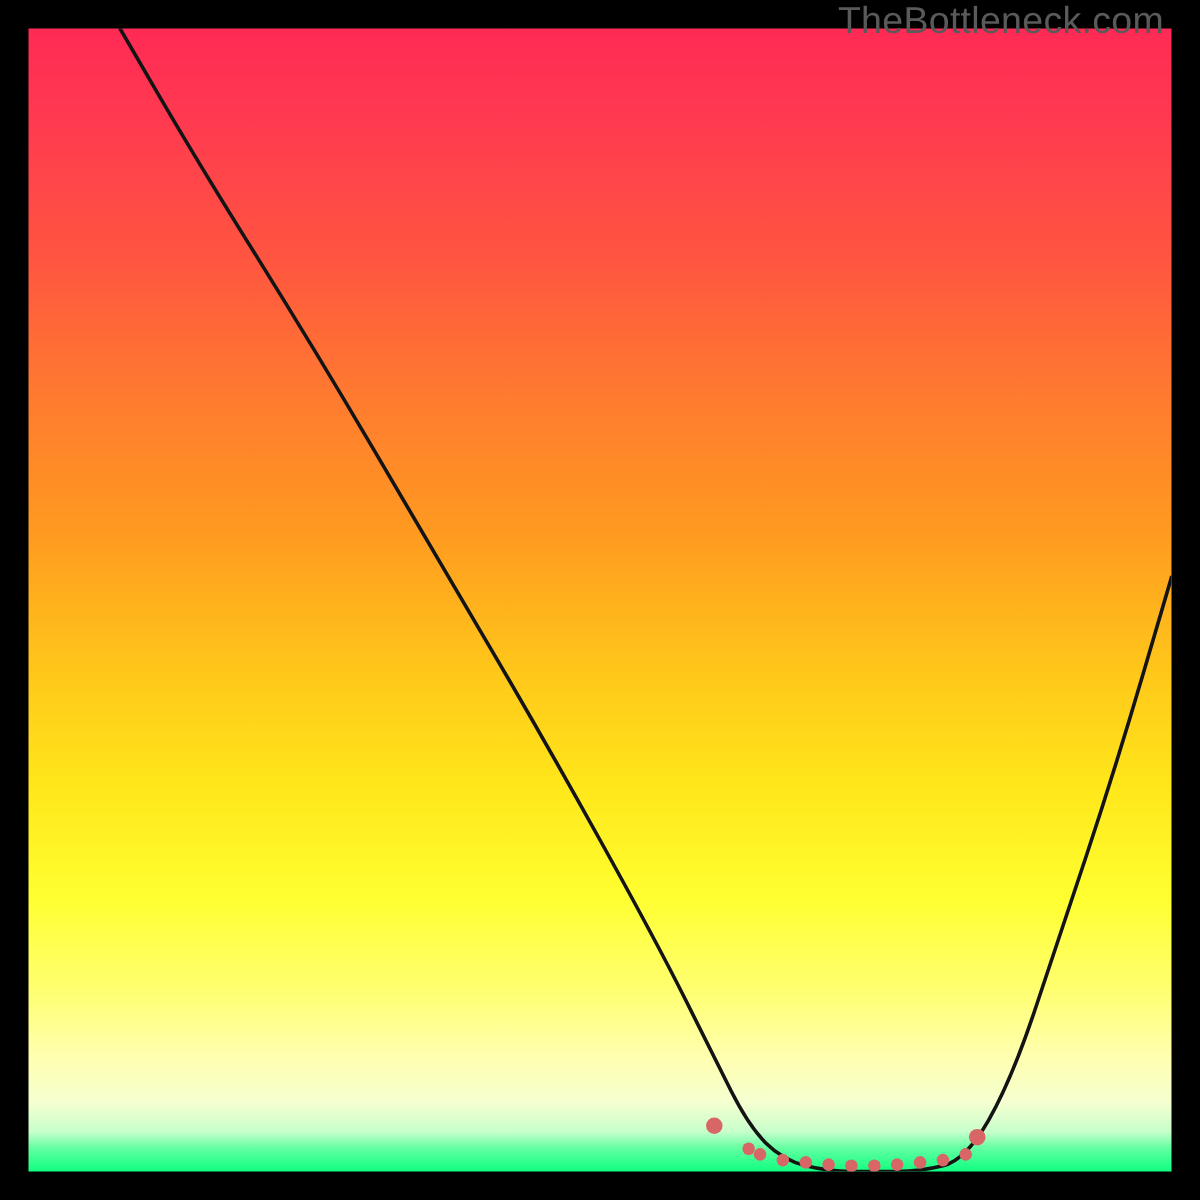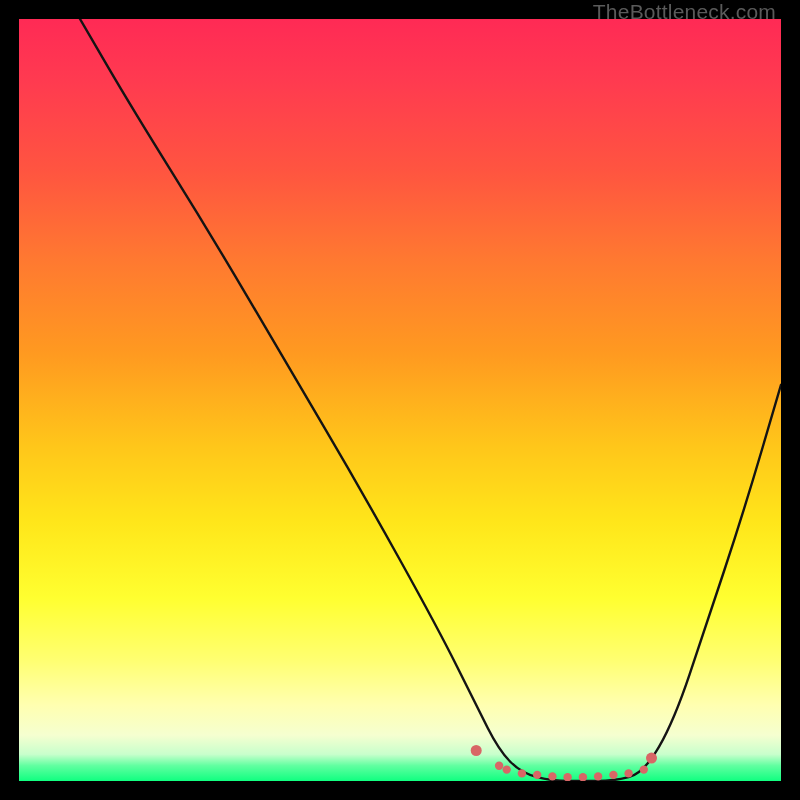--- a/index.html
+++ b/index.html
@@ -40,21 +40,21 @@
       #c8ffcc 96.5%,
       #60ffa0 98%,
       #10ff80 100%
     );
   }
   .watermark {
     position: absolute;
     top: 0px;
     right: 24px;
     color: #5a5a5a;
-    font-size: 21px;
+    font-size: 25px;
     letter-spacing: 0.2px;
   }
   svg.curve {
     position: absolute;
     left: 19px;
     top: 19px;
     width: 762px;
     height: 762px;
     pointer-events: none;
   }

